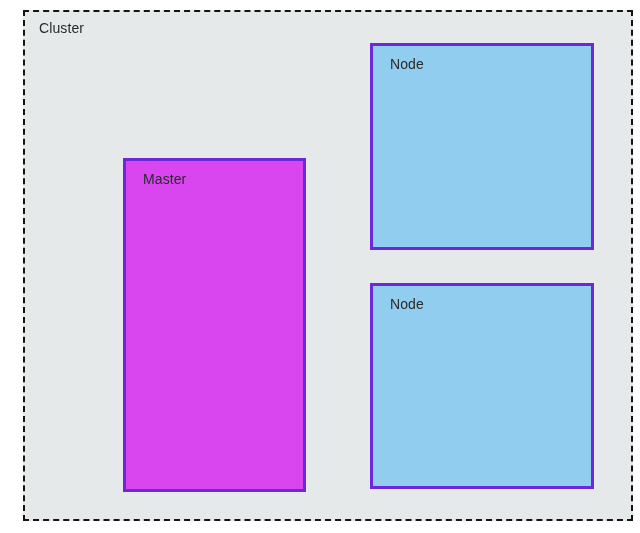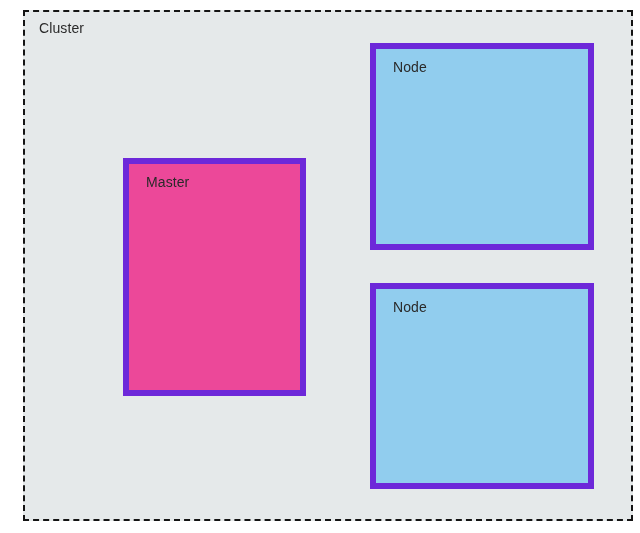--- a/index.html
+++ b/index.html
@@ -48,41 +48,41 @@
     line-height: 17px;
     color: #2a2a2a;
     letter-spacing: 0.1px;
     white-space: nowrap;
   }
 
   
   .box {
     position: absolute;
     box-sizing: border-box;
-    border: 6px solid #6d28d9;
+    border: 3px solid #6d28d9;
     text-align: center;
   }
 
   .box-label {
     position: absolute;
     left: 17px;
     top: 10px;
     font-size: 14px;
     line-height: 17px;
     color: #2a2a2a;
     letter-spacing: 0.1px;
     white-space: nowrap;
   }
 
   .box--master {
-    background: #ec4899;
+    background: #d946ef;
     left: 98px;   
     top: 146px;   
     width: 183px;
-    height: 238px;
+    height: 334px;
   }
 
   .box--node-1 {
     background: #91cdee;
     left: 345px;  
     top: 31px;    
     width: 224px;
     height: 207px;
   }
 

